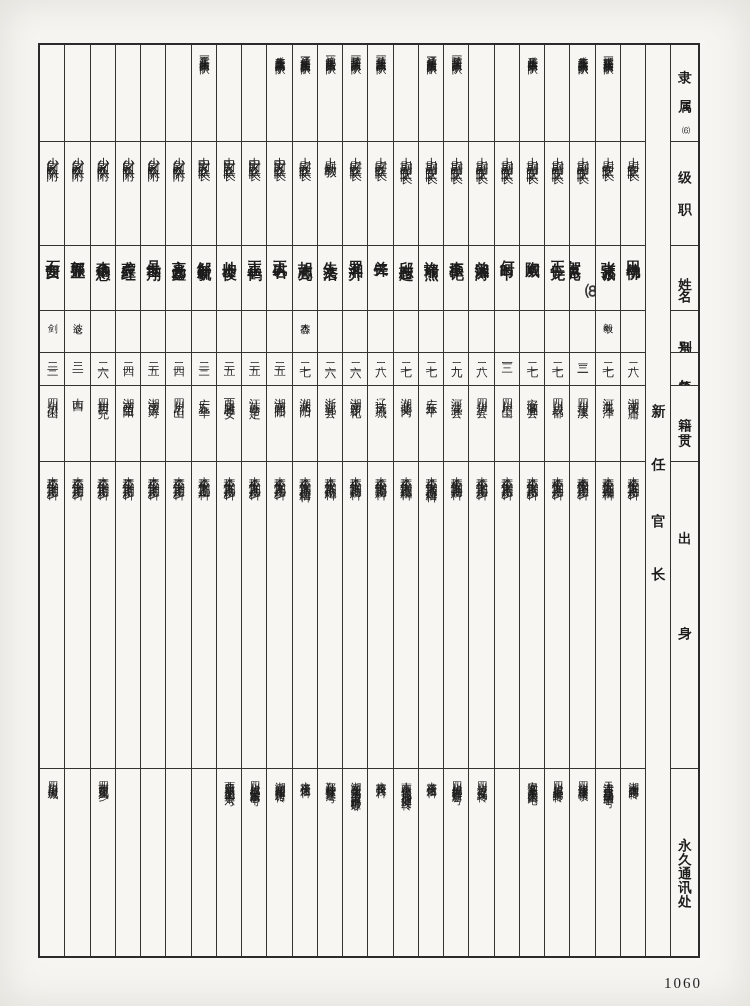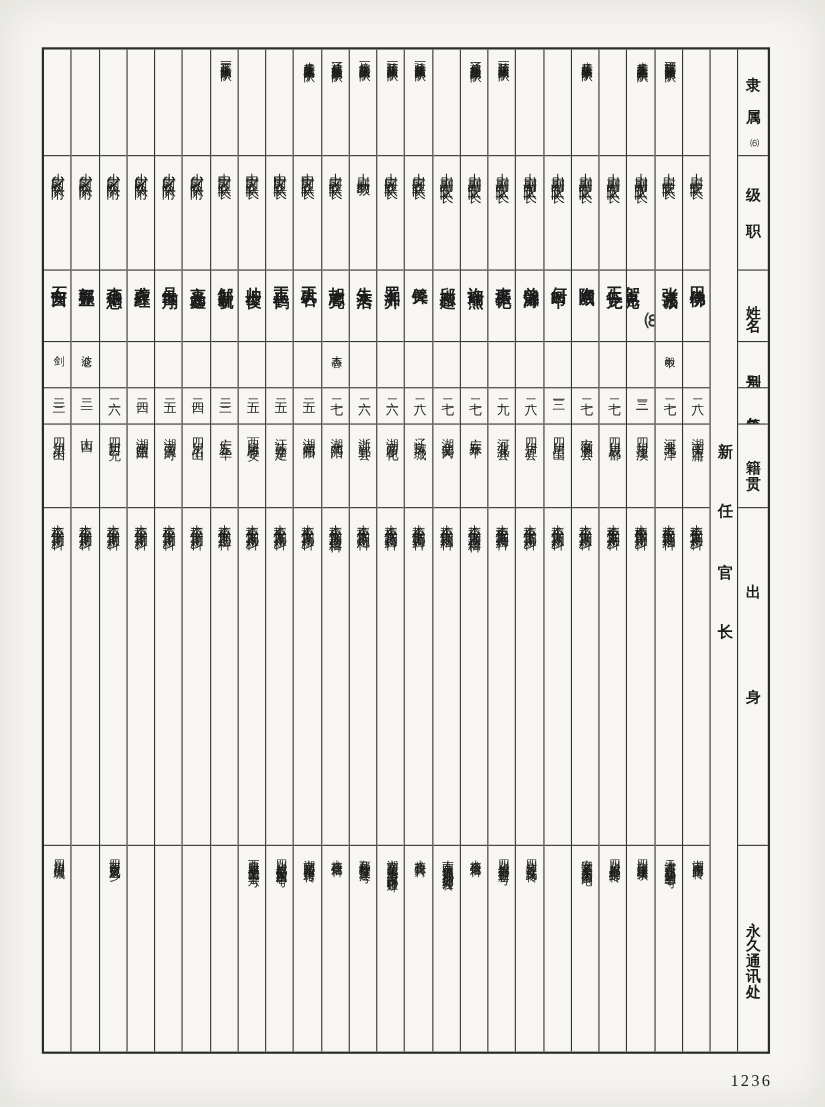--- a/index.html
+++ b/index.html
@@ -709,14 +709,14 @@
           <span>四川梁山</span>
         </div>
         <div class="cell c-bg" style="height: 308px;">
           <span>本校二十期步科</span>
         </div>
         <div class="cell c-addr" style="height: 188px;">
           <span>四川梁山虎城</span>
         </div>
       </div>
     </div>
-  <div class="page-number">1236</div>
+  <div class="page-number">1060</div>
 </div>
 
 </body></html>

